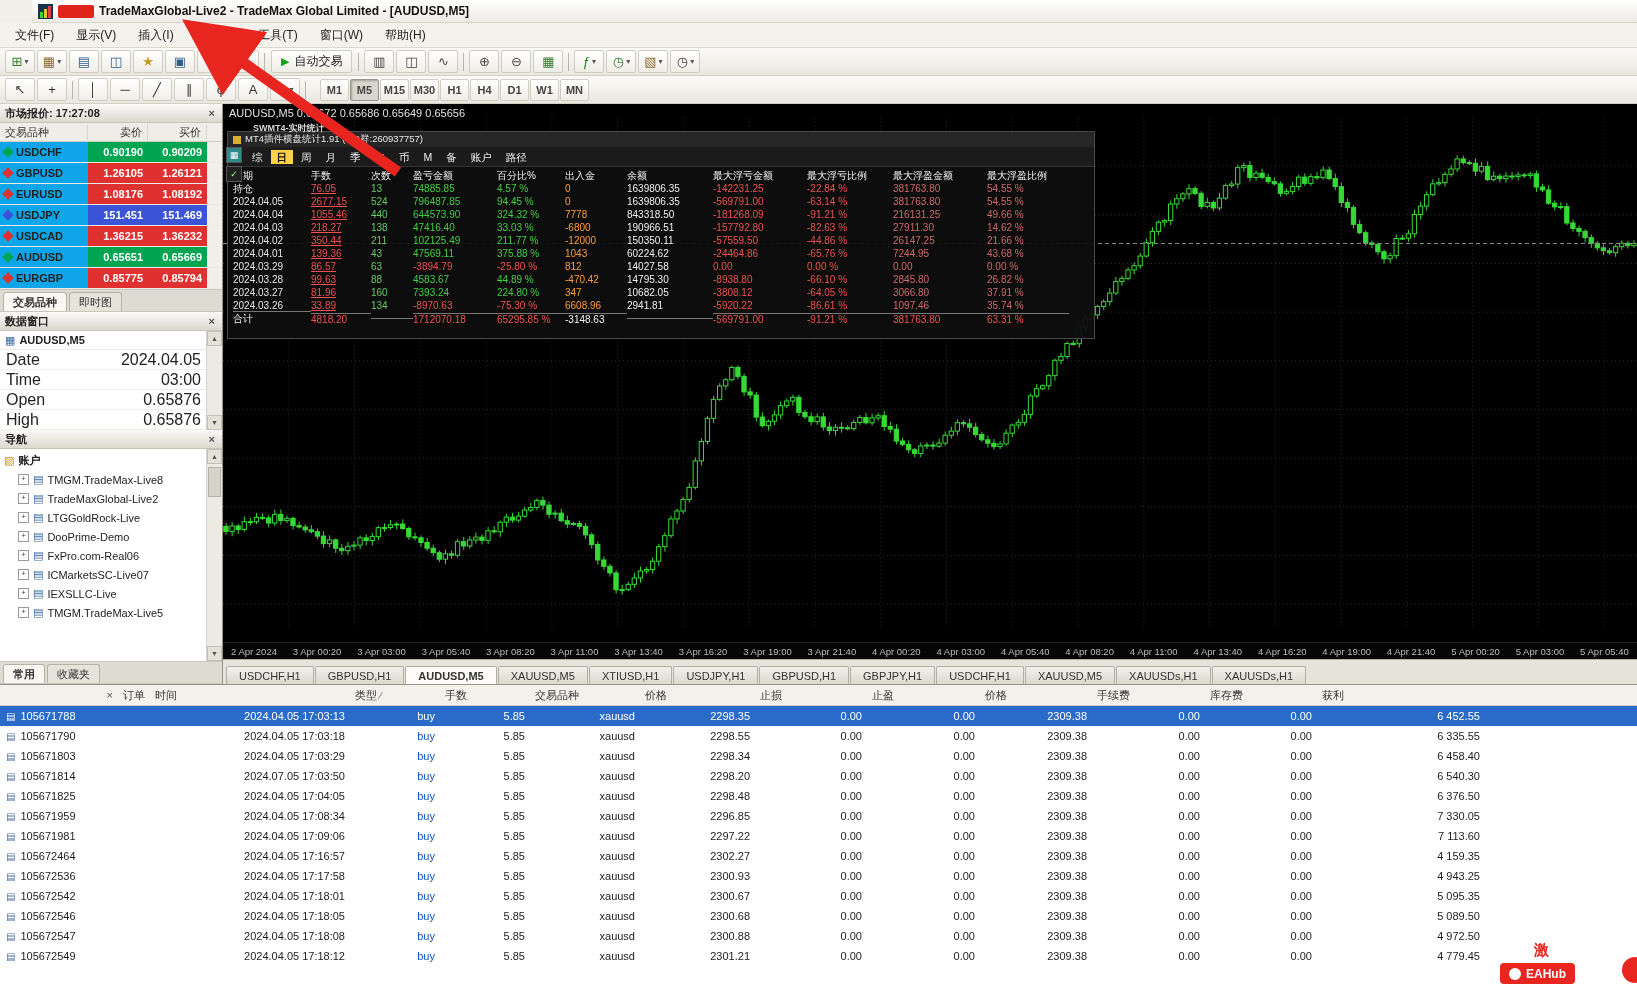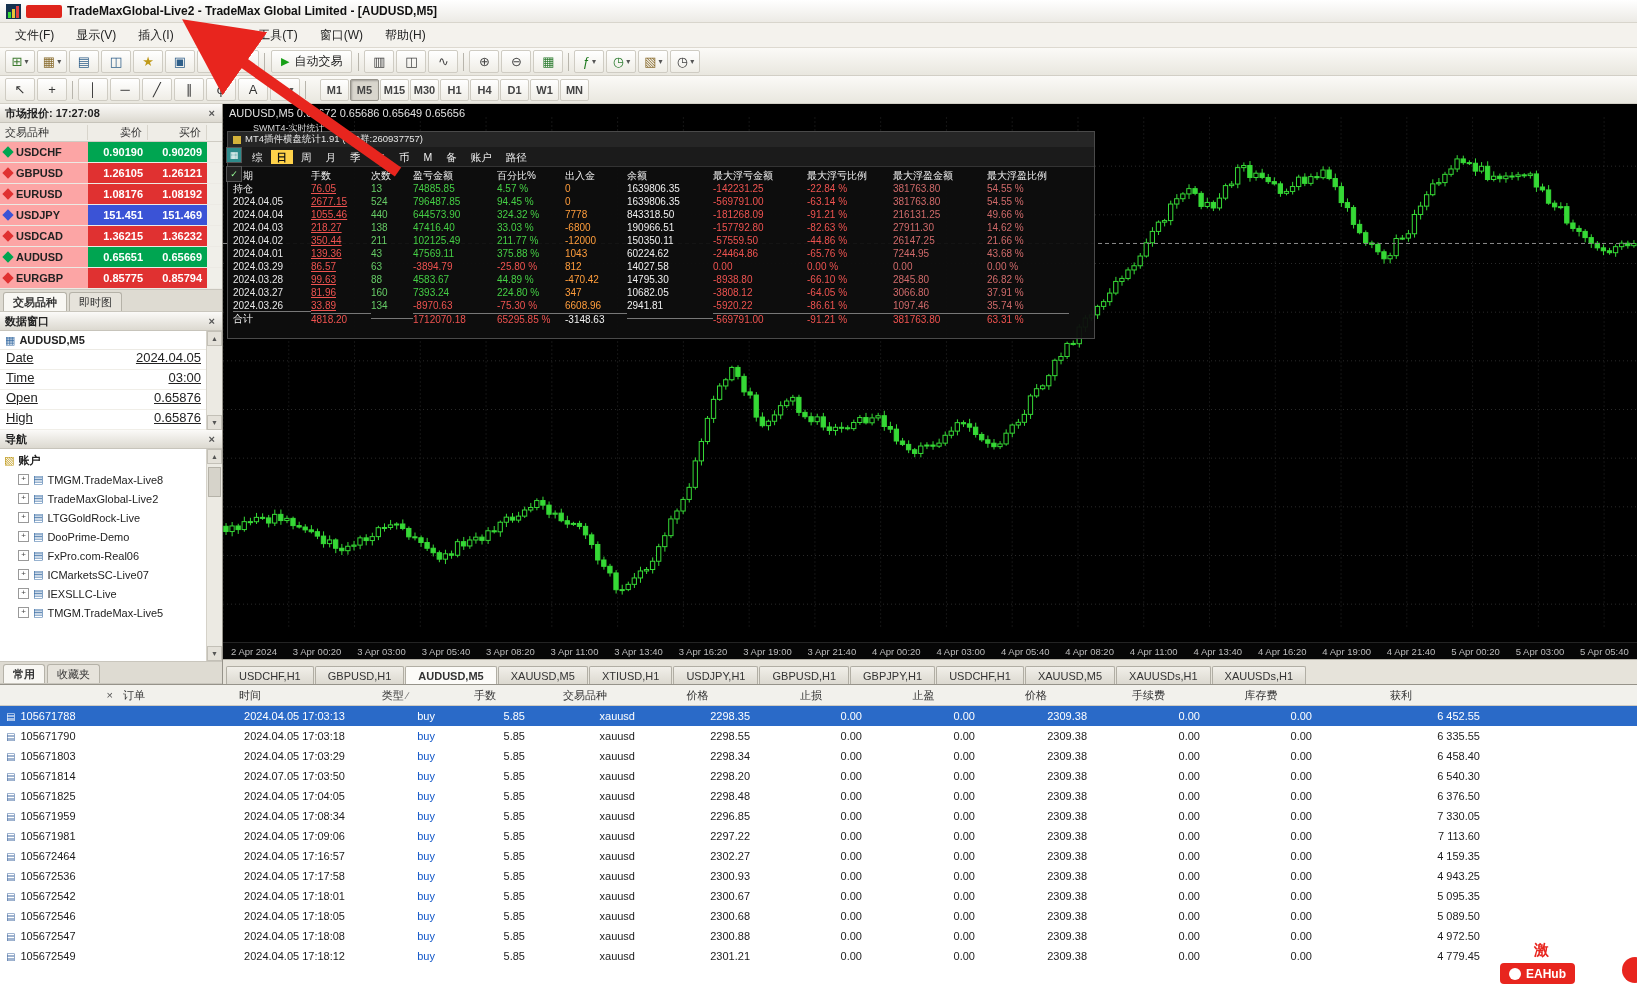--- a/index.html
+++ b/index.html
@@ -1,19 +1,19 @@
 <!DOCTYPE html>
 <html><head>
 <meta charset="utf-8">
 <style>
   html,body{margin:0;padding:0;background:#444;}
   .app{width:1637px;height:987px;position:relative;overflow:hidden;display:flex;flex-direction:column;
        font-family:"Liberation Sans","DejaVu Sans",sans-serif;background:#f0efe9;}
   
-  .titlebar{height:22px;display:flex;align-items:center;gap:5px;padding:0 6px;background:linear-gradient(#ffffff,#eceae5);border-bottom:1px solid #d8d5cc;flex:0 0 auto;}
+  .titlebar{height:22px;display:flex;align-items:center;gap:5px;padding:0 6px;background:linear-gradient(#ffffff,#eceae5);border-bottom:1px solid #d8d5cc;flex:0 0 auto;margin-left:32px;}
   .mt4icon{width:15px;height:15px;flex:0 0 auto;}
   .redlogo{width:36px;height:13px;background:#df241b;border-radius:2px;flex:0 0 auto;}
   .title-text{font-size:12px;font-weight:bold;color:#111;white-space:nowrap;}
   
   .menubar{height:24px;display:flex;align-items:center;padding-left:4px;background:#f4f2ed;border-bottom:1px solid #ddd9d0;flex:0 0 auto;}
   .menu-item{padding:3px 11px;font-size:12px;color:#222;border-radius:2px;}
   
   .toolbar{height:27px;display:flex;align-items:center;padding-left:4px;background:linear-gradient(#fbfaf7,#e9e7df);border-bottom:1px solid #d2cfc6;flex:0 0 auto;}
   .tb-btn{height:21px;min-width:24px;display:flex;align-items:center;justify-content:center;gap:2px;margin:0 1px;border:1px solid #cfccc3;border-radius:2px;background:linear-gradient(#ffffff,#efede6);padding:0 2px;}
   .tb-glyph{font-size:13px;line-height:1;}
@@ -26,50 +26,50 @@
   .tf-btn.active{background:#d9d6cd;border-color:#97948b;box-shadow:inset 1px 1px 2px rgba(0,0,0,.25);}
   
   .main{flex:1;display:flex;min-height:0;}
   .left{width:222px;flex:0 0 auto;display:flex;flex-direction:column;background:#f2f0eb;border-right:1px solid #96938a;}
   .panel-header{height:18px;flex:0 0 auto;display:flex;align-items:center;padding:0 5px;background:linear-gradient(#fbfaf8,#dcd9d0);border-bottom:1px solid #c7c4bb;font-size:11px;font-weight:bold;color:#222;}
   .panel-close{margin-left:auto;font-size:11px;color:#555;line-height:1;padding:0 2px;}
   
   .mw-head{display:grid;grid-template-columns:88px 60px 59px 15px;height:18px;background:#efede7;border-bottom:1px solid #cfccc3;font-size:11px;color:#333;align-items:center;}
   .mwh{padding:0 5px;border-right:1px solid #d8d5cc;}
   .mwh.num{text-align:right;}
-  .mw-row{display:grid;grid-template-columns:88px 60px 59px 15px;height:20px;background:#fca5a5;border-bottom:1px solid #eceae4;align-items:center;}
+  .mw-row{display:grid;grid-template-columns:88px 60px 59px 15px;height:20px;background:#0ea5e9;border-bottom:1px solid #eceae4;align-items:center;}
   .mw-sym{display:flex;align-items:center;gap:4px;padding-left:4px;}
   .mw-sym span.lbl{font-size:11px;font-weight:bold;color:#222;}
   .diamond{width:8px;height:8px;transform:rotate(45deg);flex:0 0 auto;}
   .mw-px{height:20px;line-height:20px;font-size:11px;font-weight:bold;color:#fff;text-align:right;padding-right:5px;}
   .t-up{background:#00a551;} .t-down{background:#e03131;} .t-neutral{background:#3b53d6;}
   .mw-scol{height:100%;background:#f0efe9;}
   .mini-tabs{height:20px;flex:0 0 auto;display:flex;align-items:flex-end;background:#dedbd2;border-top:1px solid #c9c6bd;border-bottom:1px solid #c9c6bd;padding:1px 3px 0;}
   .mini-tab{padding:2px 9px 1px;font-size:11px;color:#333;border:1px solid #b5b2a8;border-bottom:none;background:#e6e3db;border-radius:3px 3px 0 0;margin-right:2px;}
   .mini-tab.active{background:#f8f7f3;font-weight:bold;}
   
   .dw-body{position:relative;padding-right:15px;background:#fff;}
   .dw-sym{height:18px;display:flex;align-items:center;gap:4px;padding-left:5px;font-size:11px;font-weight:bold;color:#222;border-bottom:1px solid #eceae4;}
-  .dw-row{height:19px;display:flex;align-items:flex-start;justify-content:space-between;padding:0 6px;font-size:13px;color:#222;border-bottom:1px solid #f0eee8;text-decoration:underline;}
+  .dw-row{height:19px;display:flex;align-items:center;justify-content:space-between;padding:0 6px;font-size:16px;color:#222;border-bottom:1px solid #f0eee8;}
   .vscroll{position:absolute;top:0;right:0;bottom:0;width:15px;background:#eceae3;border-left:1px solid #d5d2c9;display:flex;flex-direction:column;}
   .vs-btn{height:13px;border:1px solid #c3c0b7;background:#e4e1d9;font-size:7px;color:#555;display:flex;align-items:center;justify-content:center;}
   .vs-track{flex:1;position:relative;}
   .vs-thumb{position:absolute;left:1px;right:1px;top:3px;height:28px;background:#d6d3ca;border:1px solid #b5b2a8;}
   
   .nav-tree{flex:1;min-height:0;position:relative;background:#fff;padding:2px 15px 0 4px;overflow:hidden;}
   .tree-root{height:19px;display:flex;align-items:center;gap:4px;font-size:11px;font-weight:bold;color:#222;}
   .tree-item{height:19px;display:flex;align-items:center;gap:4px;padding-left:14px;font-size:11px;color:#222;white-space:nowrap;}
   .plusbox{width:9px;height:9px;border:1px solid #999;background:#fff;font-size:8px;line-height:7px;text-align:center;color:#444;flex:0 0 auto;}
   .doc-ic{color:#3b6ea5;font-size:11px;flex:0 0 auto;}
   
   .chart-stack{flex:1;display:flex;flex-direction:column;min-width:0;background:#000;}
   .chart-canvas{flex:1;position:relative;min-height:0;background:#000;}
   .chart-canvas svg.candles{position:absolute;inset:0;width:100%;height:100%;}
   .ohlc{position:absolute;top:3px;left:6px;color:#e2e2e2;font-size:11px;z-index:3;}
-  .ea-label{position:absolute;top:18px;left:30px;color:#d8d8d8;font-size:9px;z-index:6;}
+  .ea-label{position:absolute;top:18px;left:30px;color:#d8d8d8;font-size:9px;z-index:6;font-weight:bold;}
   .report-strip{position:absolute;left:3px;top:43px;z-index:6;display:flex;flex-direction:column;gap:3px;}
   .strip-ic{width:14px;height:14px;border:1px solid #555;display:flex;align-items:center;justify-content:center;font-size:9px;}
   
   .report{position:absolute;left:4px;top:27px;width:866px;height:206px;background:rgba(14,14,14,.95);border:1px solid #4a4a4a;z-index:5;display:flex;flex-direction:column;}
   .report-title{height:15px;flex:0 0 auto;display:flex;align-items:center;gap:4px;padding:0 5px;background:#262626;font-size:9.5px;color:#e6e6e6;}
   .rt-ic{width:8px;height:8px;background:#d4b23a;flex:0 0 auto;}
   .report-tabs{height:17px;flex:0 0 auto;display:flex;align-items:center;gap:2px;padding:1px 3px;background:#1b1b1b;border-bottom:1px solid #333;}
   .rtab{padding:0 6px;height:14px;line-height:14px;font-size:10.5px;color:#eee;}
   .rtab.active{background:#ffd24a;color:#111;font-weight:bold;}
   .rtab-ic{width:11px;height:11px;background:#2e8b8b;margin-right:2px;}
@@ -80,21 +80,21 @@
   .cl-date{color:#e6e6e6;} .cl-lots{color:#ef5350;text-decoration:underline;} .cl-cnt{color:#66cc66;} .cl-pos{color:#45cf45;}
   .cl-neg{color:#ef5350;} .cl-io{color:#ff9d3c;} .cl-bal{color:#f0f0f0;} .cl-dd{color:#ef5350;} .cl-fp{color:#d06a6a;}
   
   .xaxis{height:16px;flex:0 0 auto;background:#060606;border-top:1px solid #242424;display:flex;justify-content:space-between;align-items:center;padding:0 8px;color:#bdbdbd;font-size:9.5px;white-space:nowrap;}
   .chart-tabs{height:22px;flex:0 0 auto;background:#e6e3da;display:flex;align-items:flex-end;gap:1px;padding:2px 3px 0;border-top:1px solid #b3b0a6;}
   .ctab{padding:3px 12px 2px;font-size:11px;color:#333;background:linear-gradient(#f1efe9,#dcd9d0);border:1px solid #b1aea4;border-bottom:none;border-radius:2px 2px 0 0;white-space:nowrap;}
   .ctab.active{background:#fcfbf8;font-weight:bold;}
   
   .orders{height:302px;flex:0 0 auto;background:#fff;border-top:1px solid #96938a;display:flex;flex-direction:column;}
   .ord-head{display:grid;grid-template-columns:155px 200px 90px 90px 110px 115px 112px 113px 112px 113px 112px 168px 1fr;height:20px;flex:0 0 auto;background:#f2f1ec;border-bottom:1px solid #cfccc3;font-size:11px;color:#333;align-items:center;}
-  .oh-cell{text-align:center;padding-right:10px;white-space:nowrap;}
+  .oh-cell{text-align:left;padding-right:10px;white-space:nowrap;}
   .oh-cell.first{text-align:left;padding-left:6px;display:flex;gap:8px;align-items:center;}
   .sort-glyph{font-size:10px;color:#666;}
   .ord-row{display:grid;grid-template-columns:155px 200px 90px 90px 110px 115px 112px 113px 112px 113px 112px 168px 1fr;height:20px;align-items:center;font-size:11px;color:#1c1c1c;background:#fff;}
   .ord-row.selected{background:#2a6ac8;color:#fff;}
   .oc{text-align:right;padding-right:10px;white-space:nowrap;}
   .oc.first{text-align:left;padding-left:6px;display:flex;gap:5px;align-items:center;}
   .oc.type{color:#1257c8;}
   .ord-row.selected .oc.type{color:#fff;}
   .ord-doc{color:#4a6fa5;font-size:10px;}
   .ord-row.selected .ord-doc{color:#fff;}

